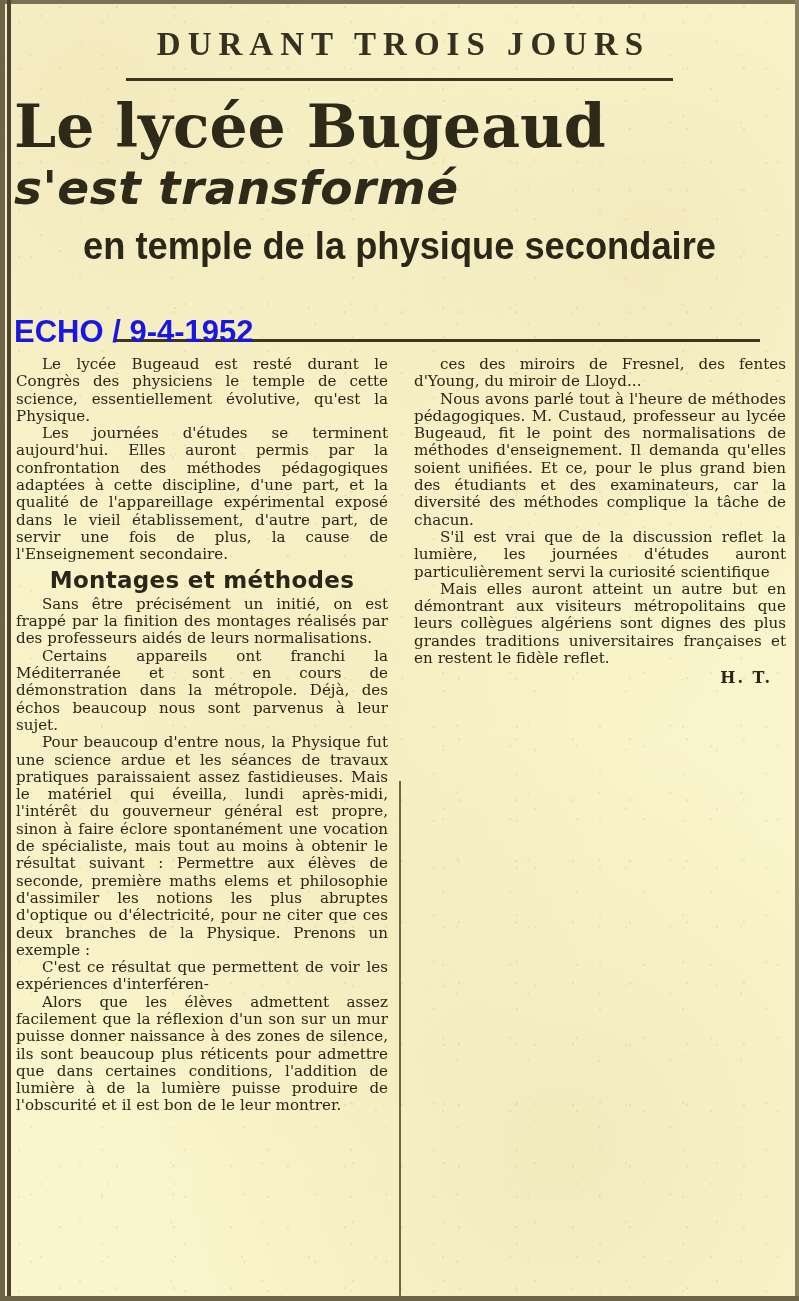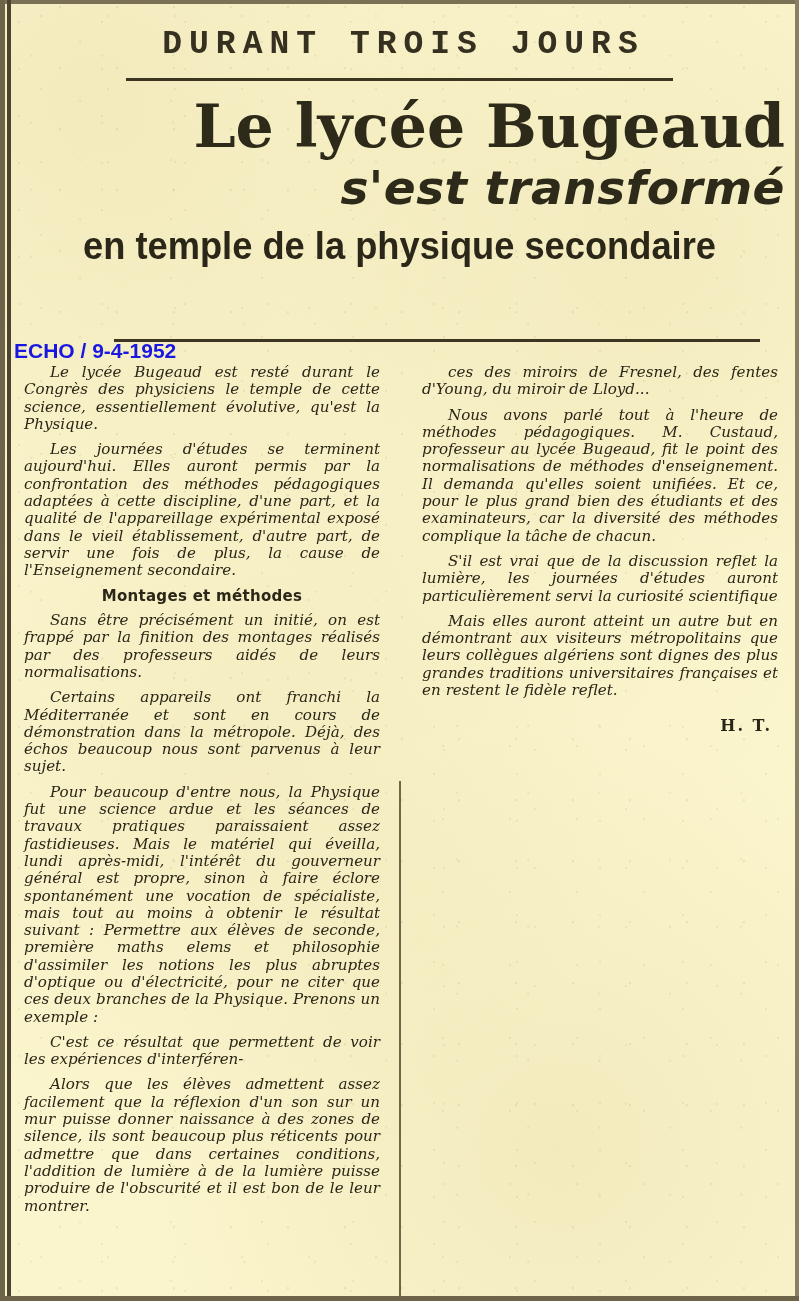--- a/index.html
+++ b/index.html
@@ -64,47 +64,47 @@
     position: absolute;
     left: 14px;
     top: 6px;
     width: 771px;
     height: 1290px;
   }
 
   
   .kicker {
     text-align: center;
-    font-family: Liberation Mono, monospace;
+    font-family: Liberation Serif, serif;
     font-weight: 700;
     font-size: 33px;
     letter-spacing: 7px;
     color: #35301f;
     margin: 22px 0 0 0;
     line-height: 1;
     padding-left: 8px;
   }
   .rule-top {
     width: 547px;
     height: 3px;
     background: #3b3522;
     margin: 17px auto 0 auto;
   }
   .headline-1 {
-    text-align: right;
+    text-align: left;
     font-family: "DejaVu Serif", serif;
     font-weight: 700;
     font-size: 60px;
     color: #2e2a1a;
     line-height: 1.06;
     margin: 14px 0 0 0;
     letter-spacing: 0px;
   }
   .headline-2 {
-    text-align: right;
+    text-align: left;
     font-family: "DejaVu Sans", sans-serif;
     font-weight: 700;
     font-style: italic;
     font-size: 47px;
     color: #2e2a1a;
     line-height: 1.05;
     margin: 4px 0 0 0;
     letter-spacing: 0.5px;
   }
   .headline-3 {
@@ -127,26 +127,25 @@
     background: #3b3522;
   }
 
   
   .stamp {
     position: absolute;
     left: 0px;
     top: 310px;
     font-family: "Liberation Sans", sans-serif;
     font-weight: 700;
-    font-size: 21px;
+    font-size: 31px;
     color: #1a18e0;
     letter-spacing: 0px;
     white-space: nowrap;
     line-height: 1;
-    margin-top: 24px;
   }
 
   
   .columns {
     position: absolute;
     left: 0;
     top: 350px;
     width: 771px;
     height: 940px;
   }
@@ -161,51 +160,50 @@
   .col-rule {
     position: absolute;
     left: 385px;
     top: 425px;
     width: 2px;
     height: 515px;
     background: #6f6648;
   }
 
   p.body {
-    margin: 8px;
+    margin: 0;
     font-family: "DejaVu Serif", serif;
     font-size: 15.1px;
     line-height: 17.3px;
     color: #2a2617;
     text-align: justify;
     text-indent: 26px;
     word-spacing: 0.2px;
-    font-style: italic;
     -webkit-font-smoothing: none;
   }
   p.body + p.body { margin-top: 0; }
 
   .subhead {
     font-family: "DejaVu Sans", sans-serif;
     font-weight: 700;
-    font-size: 15px;
+    font-size: 23px;
     color: #2b2718;
     text-align: center;
     margin: 4px 0 3px 0;
     line-height: 1.1;
     letter-spacing: 0.3px;
   }
 
   .byline {
     font-family: "DejaVu Serif", serif;
     font-weight: 700;
     font-size: 16px;
     color: #2a2617;
     text-align: right;
-    margin: 17px 0 0 0;
+    margin: 1px 0 0 0;
     letter-spacing: 2px;
     padding-right: 14px;
   }
 
   
   .grain {
     position: absolute;
     inset: 0;
     pointer-events: none;
     opacity: 0.33;

